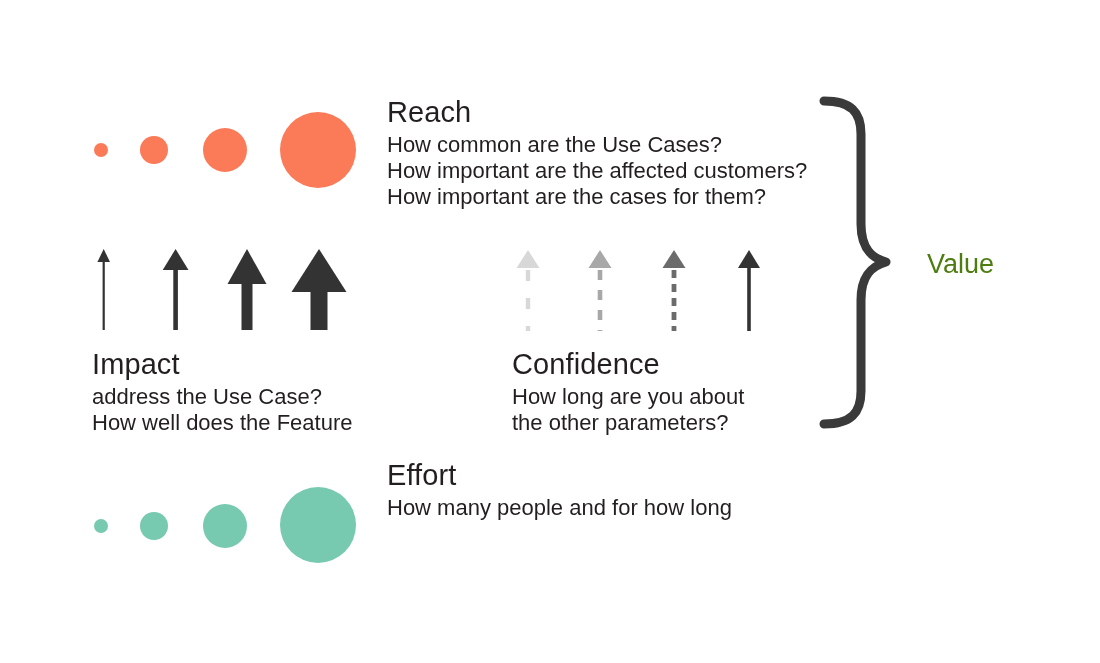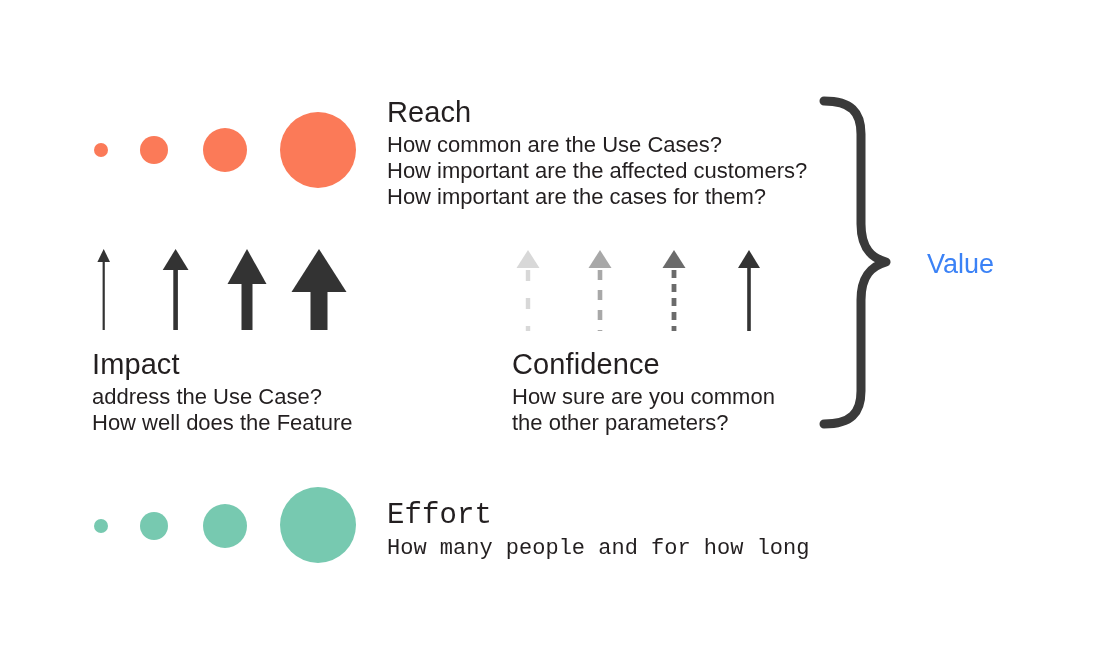--- a/index.html
+++ b/index.html
@@ -40,21 +40,21 @@
     font-size: 22px;
     font-weight: 400;
     line-height: 26px;
     color: #231f20;
   }
   .block-lines div { white-space: nowrap; }
 
   .value-label {
     font-size: 27px;
     font-weight: 400;
-    color: #3b82f6;
+    color: #4d7c0f;
     white-space: nowrap;
   }
 
   
   .circle {
     position: absolute;
     border-radius: 50%;
   }
 
   
@@ -92,33 +92,33 @@
     <div class="block-title">Impact</div>
     <div class="block-lines" style="margin-top:3px;">
       <div>address the Use Case?</div>
       <div>How well does the Feature</div>
     </div>
   </div>
 
   <div class="abs" style="left:512px; top:347px;">
     <div class="block-title">Confidence</div>
     <div class="block-lines" style="margin-top:3px;">
-      <div>How sure are you common</div>
+      <div>How long are you about</div>
       <div>the other parameters?</div>
     </div>
   </div>
 
   <div class="abs" style="left:80px; top:484px; width:290px; height:84px;">
     <div class="circle" style="left:14px; top:35px; width:14px; height:14px; background:#77c9b0;"></div>
     <div class="circle" style="left:60px; top:28px; width:28px; height:28px; background:#77c9b0;"></div>
     <div class="circle" style="left:123px; top:20px; width:44px; height:44px; background:#77c9b0;"></div>
     <div class="circle" style="left:200px; top:3px; width:76px; height:76px; background:#77c9b0;"></div>
   </div>
 
-  <div class="abs" style="left:387px; top:499px;font-family:Liberation Mono, monospace;">
+  <div class="abs" style="left:387px; top:458px;">
     <div class="block-title">Effort</div>
     <div class="block-lines" style="margin-top:3px;">
       <div>How many people and for how long</div>
     </div>
   </div>
 
   <div class="abs value-label" style="left:927px; top:249px;">Value</div>
 
   <svg class="art" viewBox="0 0 1100 663" xmlns="http://www.w3.org/2000/svg">
 

